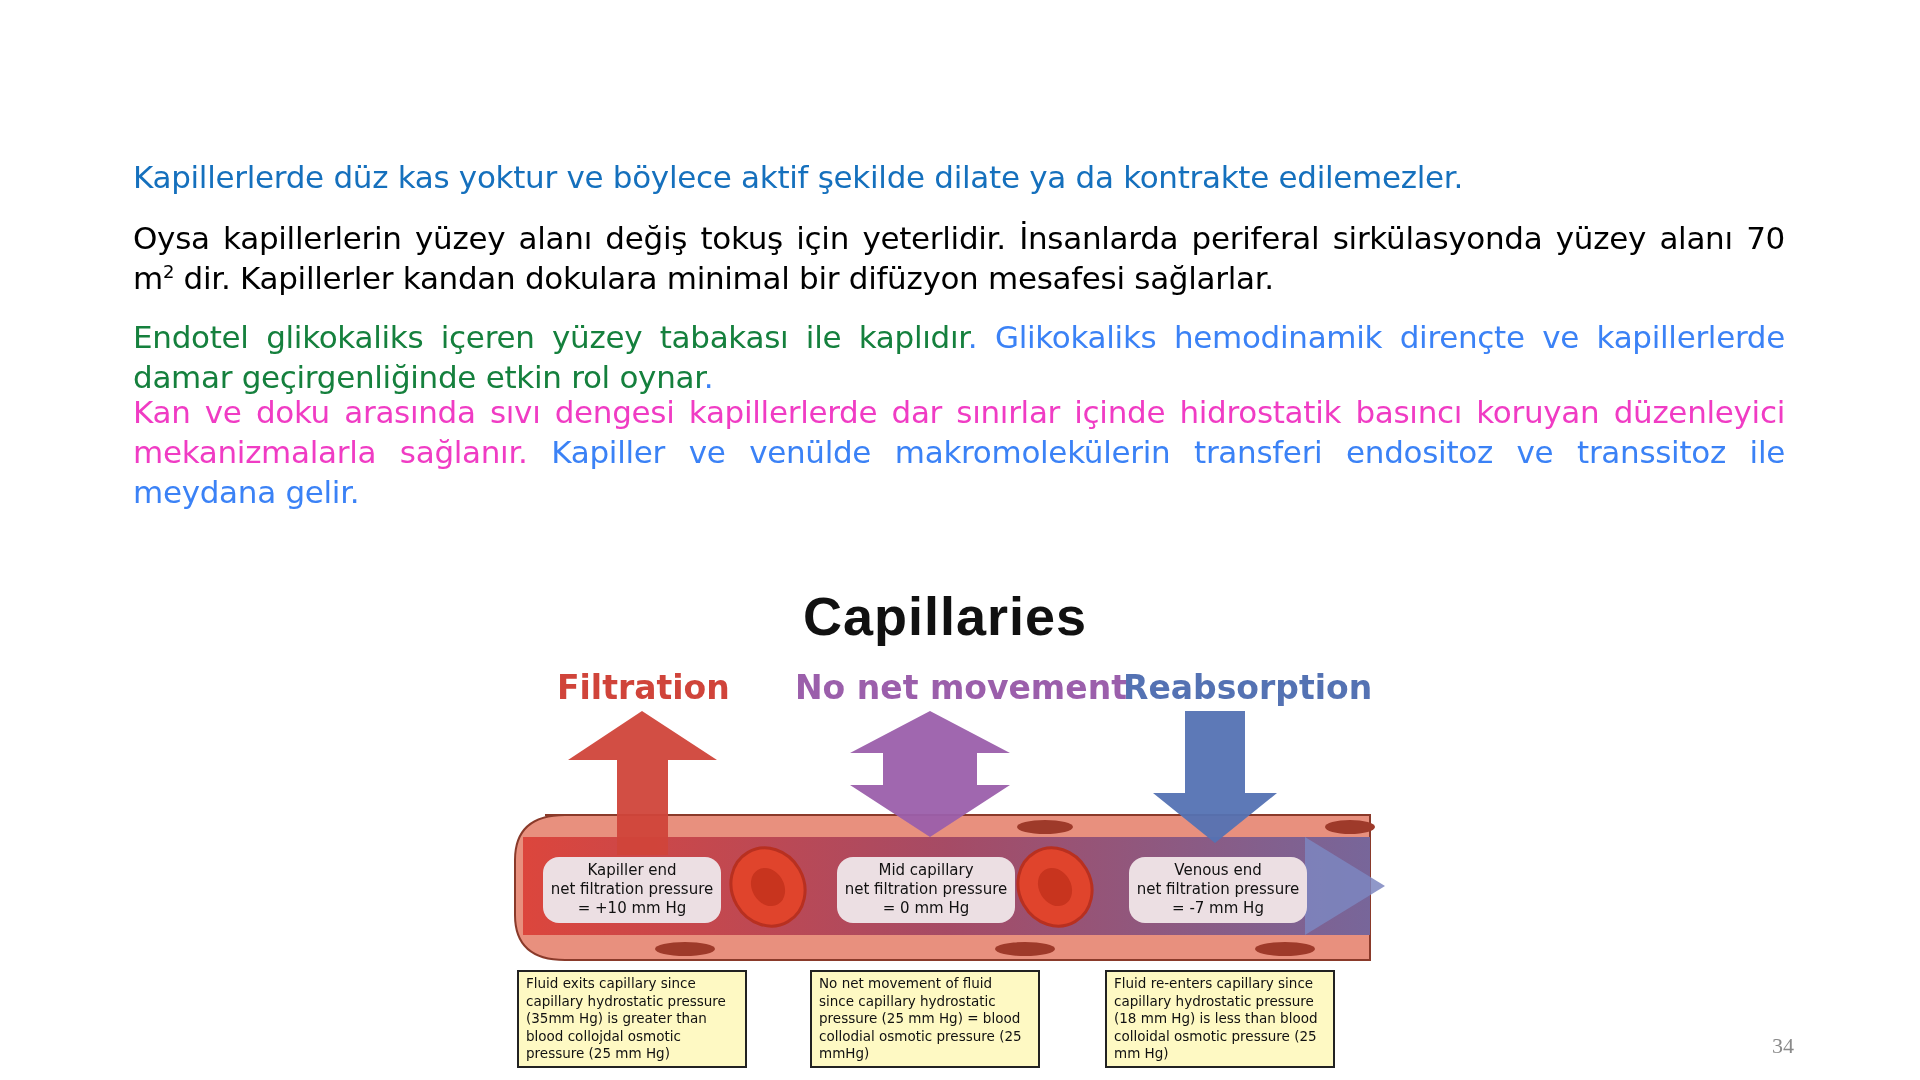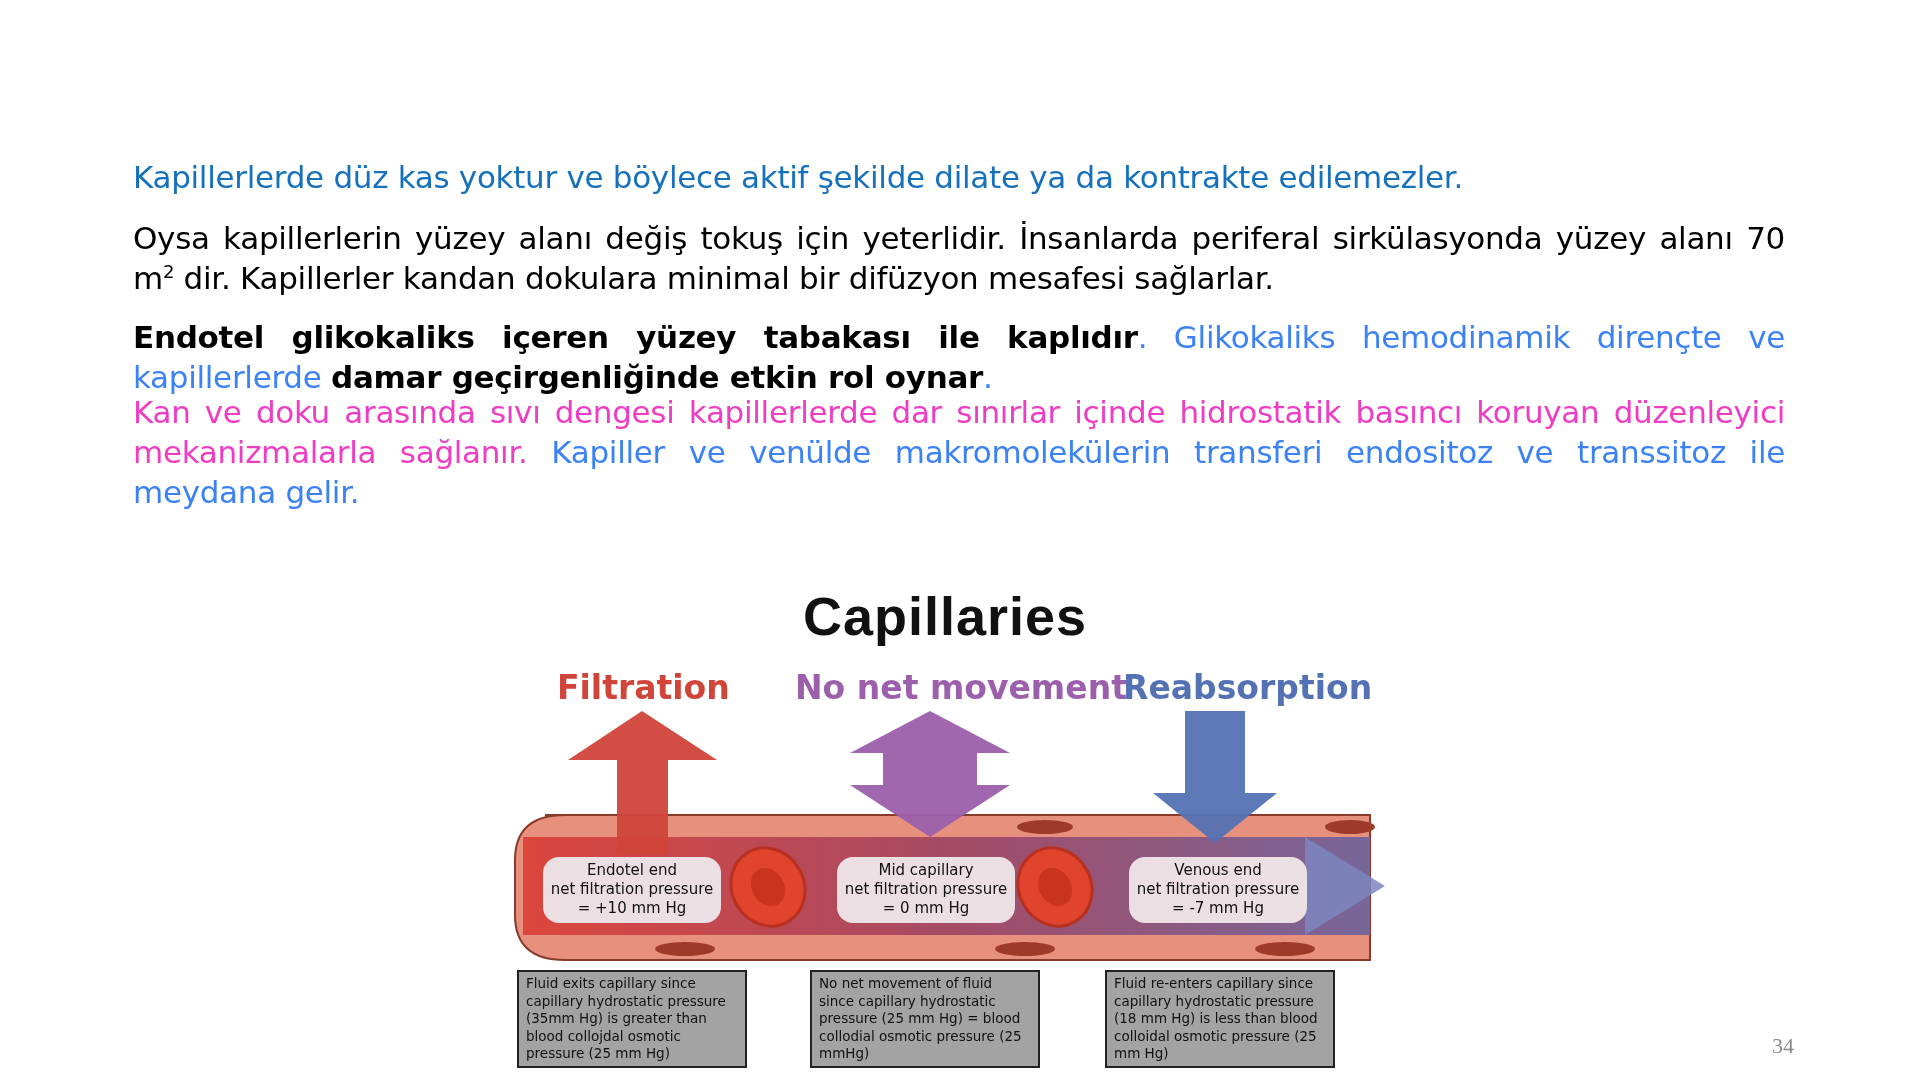--- a/index.html
+++ b/index.html
@@ -1,27 +1,27 @@
 <!DOCTYPE html>
 <html><head>
 <meta charset="utf-8">
 <style>
   html,body{margin:0;padding:0;background:#ffffff;}
   body{width:1920px;height:1080px;position:relative;overflow:hidden;font-family:"DejaVu Sans",sans-serif;}
   .para{position:absolute;left:133px;width:1652px;font-size:31px;line-height:40px;text-align:justify;color:#000;letter-spacing:-0.3px;}
   .blue{color:#1570bd;}
-  .green{color:#000000;font-weight:bold;}
+  .green{color:#15803d;}
   .pink{color:#f03cc4;}
   .black{color:#3b82f6;}
   sup{font-size:18px;line-height:0;}
   #diagram{position:absolute;left:505px;top:575px;width:880px;height:500px;}
   .dtitle{position:absolute;left:0;width:880px;top:10px;text-align:center;font-size:54px;font-weight:bold;color:#111;font-family:Liberation Sans, sans-serif;letter-spacing:1px;}
   .dlabel{position:absolute;top:93px;font-size:33px;font-weight:bold;font-family:"DejaVu Sans",sans-serif;}
   .pbox{position:absolute;top:282px;height:66px;width:178px;background:#ecdfe3;border-radius:16px;text-align:center;font-size:15px;line-height:19px;color:#111;padding-top:4px;box-sizing:border-box;}
-  .expl{position:absolute;top:395px;width:230px;height:98px;border:2px solid #222;background:#a3a3a3;font-size:13.5px;line-height:17.5px;color:#111;padding:3px 7px;box-sizing:border-box;}
+  .expl{position:absolute;top:395px;width:230px;height:98px;border:2px solid #222;background:#fef9c3;font-size:13.5px;line-height:17.5px;color:#111;padding:3px 7px;box-sizing:border-box;}
   #page-num{position:absolute;left:1772px;top:1033px;font-size:22px;color:#8a8a8a;font-family:Liberation Serif, serif;}
 </style>
 </head>
 <body>
 
 <div class="para" style="top:157px;">
   <span class="blue">Kapillerlerde düz kas yoktur ve böylece aktif şekilde dilate ya da kontrakte edilemezler.</span>
 </div>
 
 <div class="para" style="top:218px;">
@@ -71,21 +71,21 @@
     <ellipse cx="550" cy="312" rx="16" ry="20" fill="#c8341e" transform="rotate(-30 550 312)"></ellipse>
 
     <polygon points="63,185 112,185 112,280 163,280 163,185 212,185 137,136" fill="#d0443a" opacity="0.95"></polygon>
 
     <polygon points="345,178 378,178 378,210 345,210 425,262 505,210 472,210 472,178 505,178 425,136" fill="#9b5fab" opacity="0.95"></polygon>
 
     <polygon points="680,136 740,136 740,218 772,218 710,268 648,218 680,218" fill="#5472b3" opacity="0.95"></polygon>
   </svg>
 
   <div class="pbox" style="left:38px;">
-    <div>Endotel end</div>
+    <div>Kapiller end</div>
     <div>net filtration pressure</div>
     <div>= +10 mm Hg</div>
   </div>
   <div class="pbox" style="left:332px;">
     <div>Mid capillary</div>
     <div>net filtration pressure</div>
     <div>= 0 mm Hg</div>
   </div>
   <div class="pbox" style="left:624px;">
     <div>Venous end</div>

